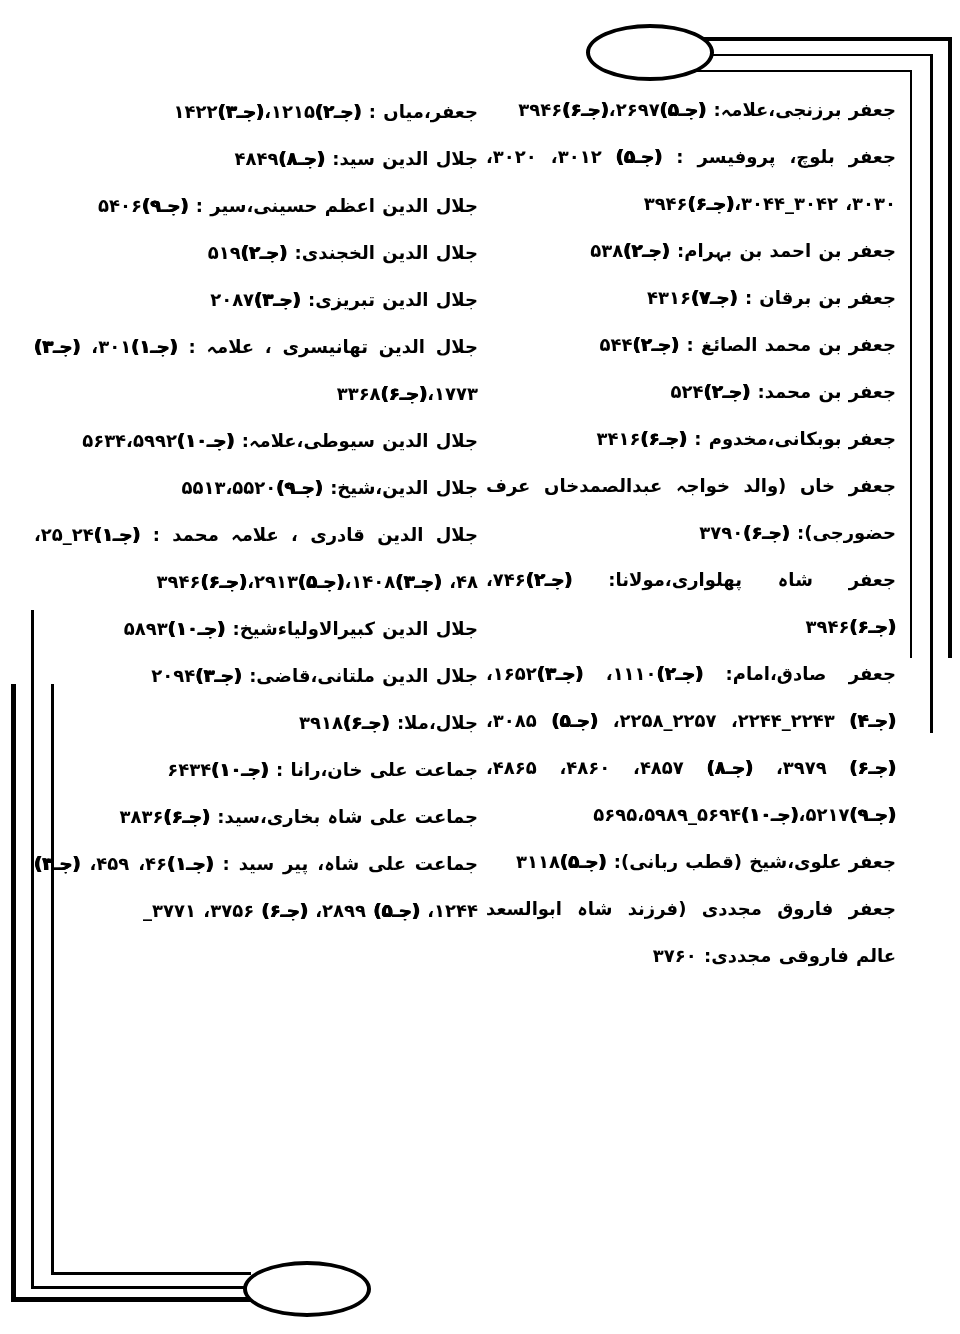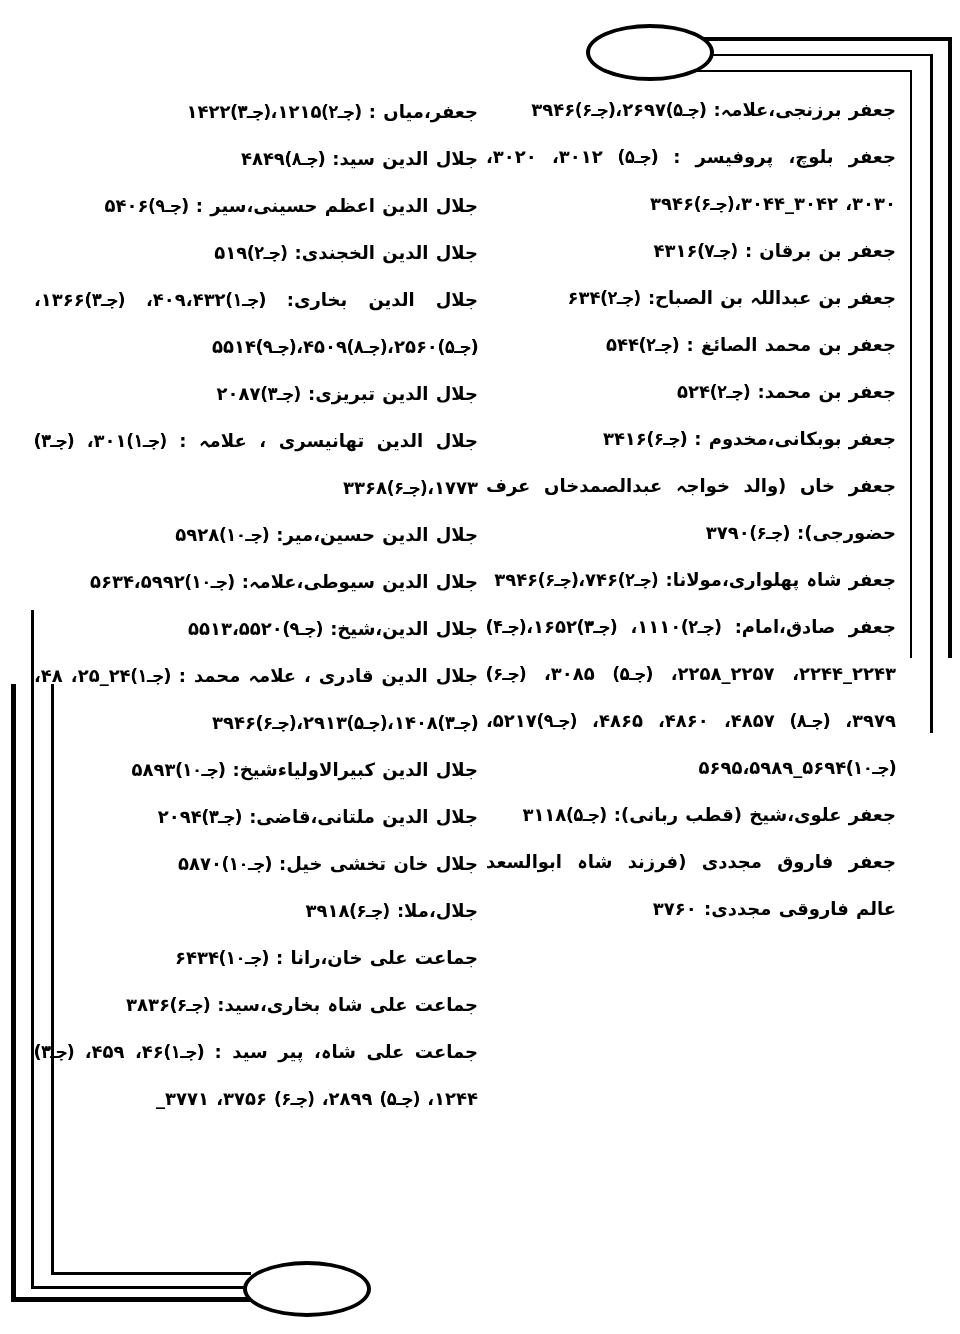--- a/index.html
+++ b/index.html
@@ -19,21 +19,21 @@
     position:absolute;z-index:2;
     direction:rtl;unicode-bidi:embed;
     font-size:18px;line-height:47px;font-weight:bold;
     text-align:justify;text-align-last:right;
     word-spacing:1px;
   }
   #col-right{left:486px;top:86px;width:410px;}
   #col-left{left:34px;top:88px;width:444px;}
   .entry{margin:0;padding:0;}
   .vol{
-    font-weight:normal;
+    font-weight:bold;
     text-shadow:0.7px 0 currentColor,-0.4px 0 currentColor,0 0.4px currentColor;
     letter-spacing:0.5px;
   }
 </style>
 </head>
 <body>
 
 <div class="rule" style="left:650px;top:37px;width:302px;height:4px;"></div>
 <div class="rule" style="left:948px;top:37px;width:4px;height:621px;"></div>
 
@@ -53,45 +53,42 @@
 
 <div class="rule" style="left:51px;top:684px;width:3px;height:591px;"></div>
 <div class="rule" style="left:51px;top:1272px;width:200px;height:3px;"></div>
 
 <div class="ellipse" style="left:243px;top:1261px;width:128px;height:56px;"></div>
 
 <div id="col-right" class="col">
 
     <p class="entry">جعفر برزنجی،علامہ: <span class="vol">(جـ۵)</span>۲۶۹۷،<span class="vol">(جـ۶)</span>۳۹۴۶</p>
     <p class="entry">جعفر بلوچ، پروفیسر : <span class="vol">(جـ۵)</span> ۳۰۱۲، ۳۰۲۰، ۳۰۳۰، ۳۰۴۲_۳۰۴۴،<span class="vol">(جـ۶)</span>۳۹۴۶</p>
+    <p class="entry">جعفر بن احمد بن بہرام: <span class="vol">(جـ۲)</span>۵۳۸</p>
     <p class="entry">جعفر بن برقان : <span class="vol">(جـ۷)</span>۴۳۱۶</p>
-    <p class="entry">جعفر بن عبداللہ بن الصباح: <span class="vol">(جـ۲)</span>۶۳۴</p>
     <p class="entry">جعفر بن محمد الصائغ : <span class="vol">(جـ۲)</span>۵۴۴</p>
     <p class="entry">جعفر بن محمد: <span class="vol">(جـ۲)</span>۵۲۴</p>
     <p class="entry">جعفر بوبکانی،مخدوم : <span class="vol">(جـ۶)</span>۳۴۱۶</p>
     <p class="entry">جعفر خاں (والد خواجہ عبدالصمدخاں عرف حضورجی): <span class="vol">(جـ۶)</span>۳۷۹۰</p>
     <p class="entry">جعفر شاہ پھلواری،مولانا: <span class="vol">(جـ۲)</span>۷۴۶،<span class="vol">(جـ۶)</span>۳۹۴۶</p>
     <p class="entry">جعفر صادق،امام: <span class="vol">(جـ۲)</span>۱۱۱۰، <span class="vol">(جـ۳)</span>۱۶۵۲،<span class="vol">(جـ۴)</span> ۲۲۴۳_۲۲۴۴، ۲۲۵۷_۲۲۵۸، <span class="vol">(جـ۵)</span> ۳۰۸۵، <span class="vol">(جـ۶)</span> ۳۹۷۹، <span class="vol">(جـ۸)</span> ۴۸۵۷، ۴۸۶۰، ۴۸۶۵، <span class="vol">(جـ۹)</span>۵۲۱۷،<span class="vol">(جـ۱۰)</span>۵۶۹۴_۵۶۹۵،۵۹۸۹</p>
     <p class="entry">جعفر علوی،شیخ (قطب ربانی): <span class="vol">(جـ۵)</span>۳۱۱۸</p>
     <p class="entry">جعفر فاروق مجددی (فرزند شاہ ابوالسعد عالم فاروقی مجددی: ۳۷۶۰</p>
   </div>
 
 <div id="col-left" class="col">
 
 <p class="entry">جعفر،میاں : <span class="vol">(جـ۲)</span>۱۲۱۵،<span class="vol">(جـ۳)</span>۱۴۲۲</p>
     <p class="entry">جلال الدین سید: <span class="vol">(جـ۸)</span>۴۸۴۹</p>
     <p class="entry">جلال الدین اعظم حسینی،سیر : <span class="vol">(جـ۹)</span>۵۴۰۶</p>
     <p class="entry">جلال الدین الخجندی: <span class="vol">(جـ۲)</span>۵۱۹</p>
-    <p class="entry">جلال الدین بخاری: <span class="vol">(جـ۱)</span>۴۰۹،۴۳۲، <span class="vol">(جـ۳)</span>۱۳۶۶، <span class="vol">(جـ۵)</span>۲۵۶۰،<span class="vol">(جـ۸)</span>۴۵۰۹،<span class="vol">(جـ۹)</span>۵۵۱۴</p>
     <p class="entry">جلال الدین تبریزی: <span class="vol">(جـ۳)</span>۲۰۸۷</p>
     <p class="entry">جلال الدین تھانیسری ، علامہ : <span class="vol">(جـ۱)</span>۳۰۱، <span class="vol">(جـ۳)</span> ۱۷۷۳،<span class="vol">(جـ۶)</span>۳۳۶۸</p>
-    <p class="entry">جلال الدین حسین،میر: <span class="vol">(جـ۱۰)</span>۵۹۲۸</p>
     <p class="entry">جلال الدین سیوطی،علامہ: <span class="vol">(جـ۱۰)</span>۵۶۳۴،۵۹۹۲</p>
     <p class="entry">جلال الدین،شیخ: <span class="vol">(جـ۹)</span>۵۵۱۳،۵۵۲۰</p>
     <p class="entry">جلال الدین قادری ، علامہ محمد : <span class="vol">(جـ۱)</span>۲۴_۲۵، ۴۸، <span class="vol">(جـ۳)</span>۱۴۰۸،<span class="vol">(جـ۵)</span>۲۹۱۳،<span class="vol">(جـ۶)</span>۳۹۴۶</p>
     <p class="entry">جلال الدین کبیرالاولیاءشیخ: <span class="vol">(جـ۱۰)</span>۵۸۹۳</p>
     <p class="entry">جلال الدین ملتانی،قاضی: <span class="vol">(جـ۳)</span>۲۰۹۴</p>
-    <p class="entry">جلال خان تخشی خیل: <span class="vol">(جـ۱۰)</span>۵۸۷۰</p>
     <p class="entry">جلال،ملا: <span class="vol">(جـ۶)</span>۳۹۱۸</p>
     <p class="entry">جماعت علی خان،رانا : <span class="vol">(جـ۱۰)</span>۶۴۳۴</p>
     <p class="entry">جماعت علی شاہ بخاری،سید: <span class="vol">(جـ۶)</span>۳۸۳۶</p>
     <p class="entry">جماعت علی شاہ، پیر سید : <span class="vol">(جـ۱)</span>۴۶، ۴۵۹، <span class="vol">(جـ۳)</span> ۱۲۴۴، <span class="vol">(جـ۵)</span> ۲۸۹۹، <span class="vol">(جـ۶)</span> ۳۷۵۶، ۳۷۷۱_</p>
   </div>
 
 </body></html>

